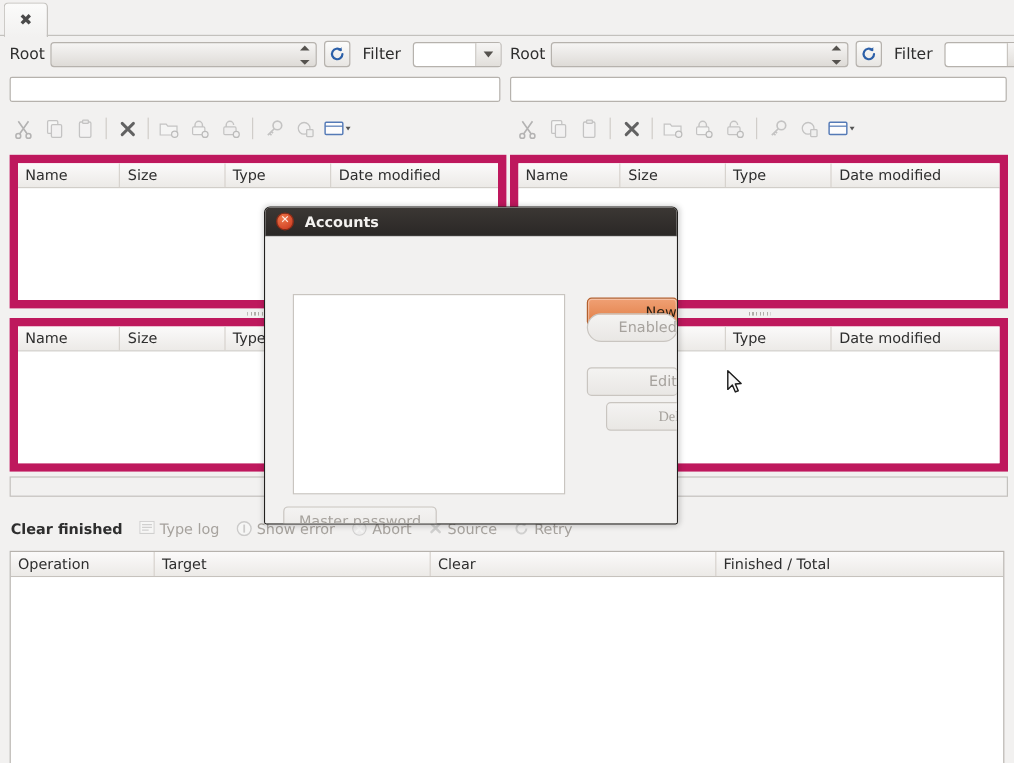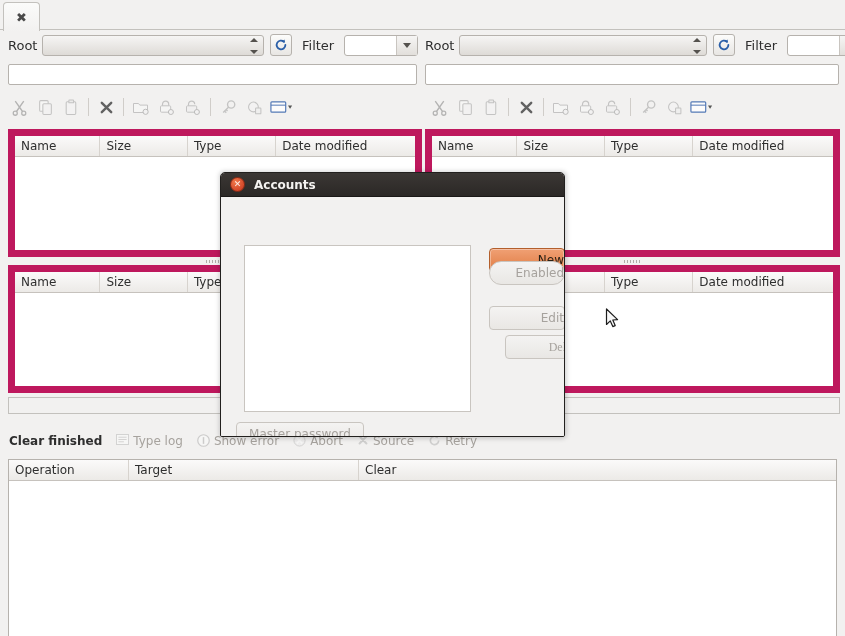--- a/index.html
+++ b/index.html
@@ -660,20 +660,21 @@
       </span>
       <span>Retry</span>
     </span>
   </div>
 
   <div class="queuelist">
     <div class="hdrrow">
       <div class="hcell" style="width:120px;">Operation</div>
       <div class="hcell" style="width:230px;">Target</div>
       <div class="hcell" style="width:238px;">Clear</div>
+      <div class="hcell" style="width:109px;">Finished / Total</div>
     </div>
     <div class="listbody"></div>
   </div>
 
   <div class="dlg-shadow"></div>
   <div class="dialog">
     <div class="dlg-title">
       <span class="dlg-close">✕</span>
       <span class="dlg-title-text">Accounts</span>
     </div>

